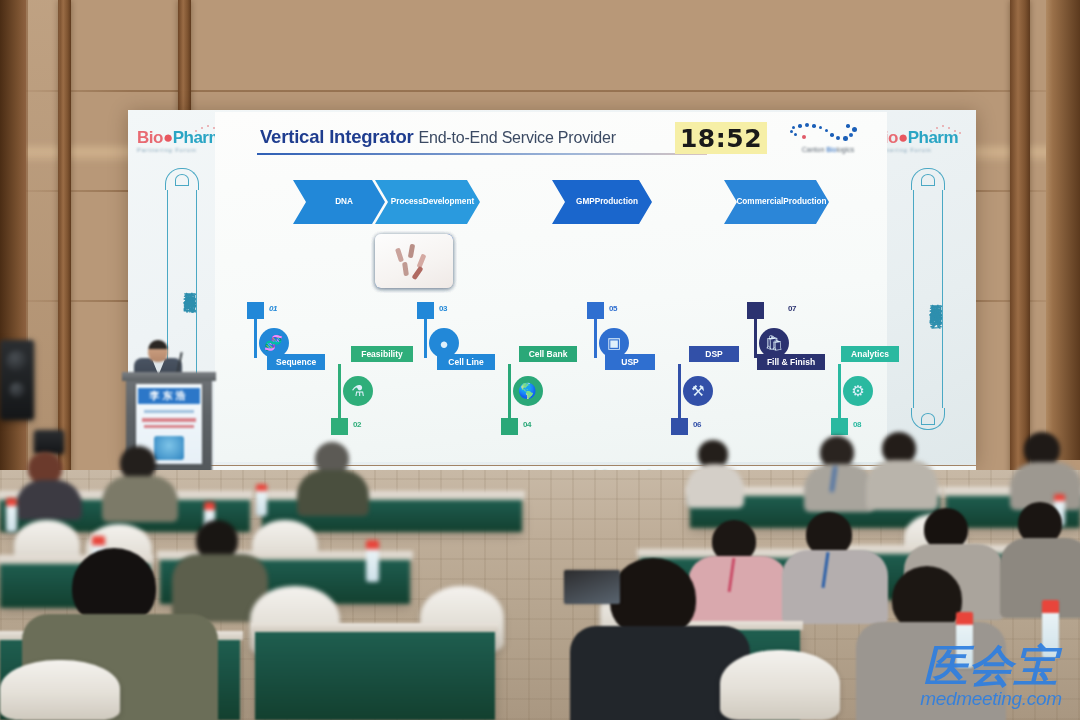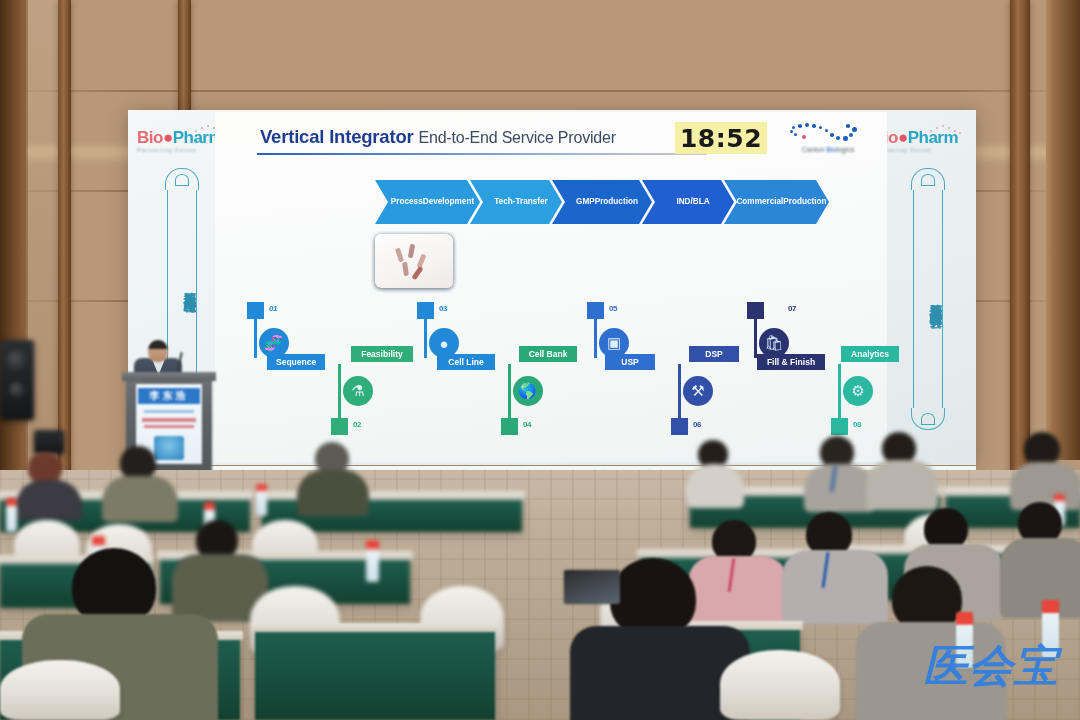--- a/index.html
+++ b/index.html
@@ -362,37 +362,32 @@
           <i style="left:60px;top:2px;width:3.5px;height:3.5px"></i>
           <i style="left:16px;top:13px;width:4px;height:4px;background:#e05a68"></i>
           <i style="left:8px;top:11px;width:3px;height:3px"></i>
           <i style="left:4px;top:8px;width:3px;height:3px"></i>
         </div>
         <div class="canton-txt blur1"><span>Canton </span><em>Bio</em><span>logics</span></div>
       </div>
     </div>
 
     <div class="arrows" id="arrows">
+        <div class="arrow" style="left: 0px; width: 92px; background: rgb(34, 136, 216); z-index: 20;">
+          <span>DNA</span>
+        </div>
         <div class="arrow" style="left: 82px; width: 105px; background: rgb(42, 154, 222); z-index: 19;">
           <span>Process</span>
           <br>
           <span>Development</span>
         </div>
-        <div class="arrow" style="left: 177px; width: 92px; background: rgb(43, 159, 224); z-index: 18;">
-          <span>Tech-</span>
-          <br>
-          <span>Transfer</span>
-        </div>
         <div class="arrow" style="left: 259px; width: 100px; background: rgb(26, 102, 204); z-index: 17;">
           <span>GMP</span>
           <br>
           <span>Production</span>
-        </div>
-        <div class="arrow" style="left: 349px; width: 92px; background: rgb(31, 95, 208); z-index: 16;">
-          <span>IND/BLA</span>
         </div>
         <div class="arrow" style="left: 431px; width: 105px; background: rgb(43, 134, 216); z-index: 15;">
           <span>Commercial</span>
           <br>
           <span>Production</span>
         </div>
       </div>
 
     <div class="thumbs">
       <div class="thumb th1" style="left:0"></div>
@@ -618,15 +613,16 @@
   </div>
 
   <div class="chair blur1" style="left:0px;   top:660px; width:120px; height:60px;"></div>
   <div class="chair blur1" style="left:720px; top:650px; width:120px; height:70px;"></div>
 
   <div class="bottle blur1" style="left:956px; top:612px; height:56px; width:17px;"></div>
   <div class="bottle blur1" style="left:1042px;top:600px; height:58px; width:17px;"></div>
 
   <div class="wm">
     <div class="wm-cn">医会宝</div>
+    <div class="wm-url">medmeeting.com</div>
   </div>
 
 </div>
 
 </body></html>

